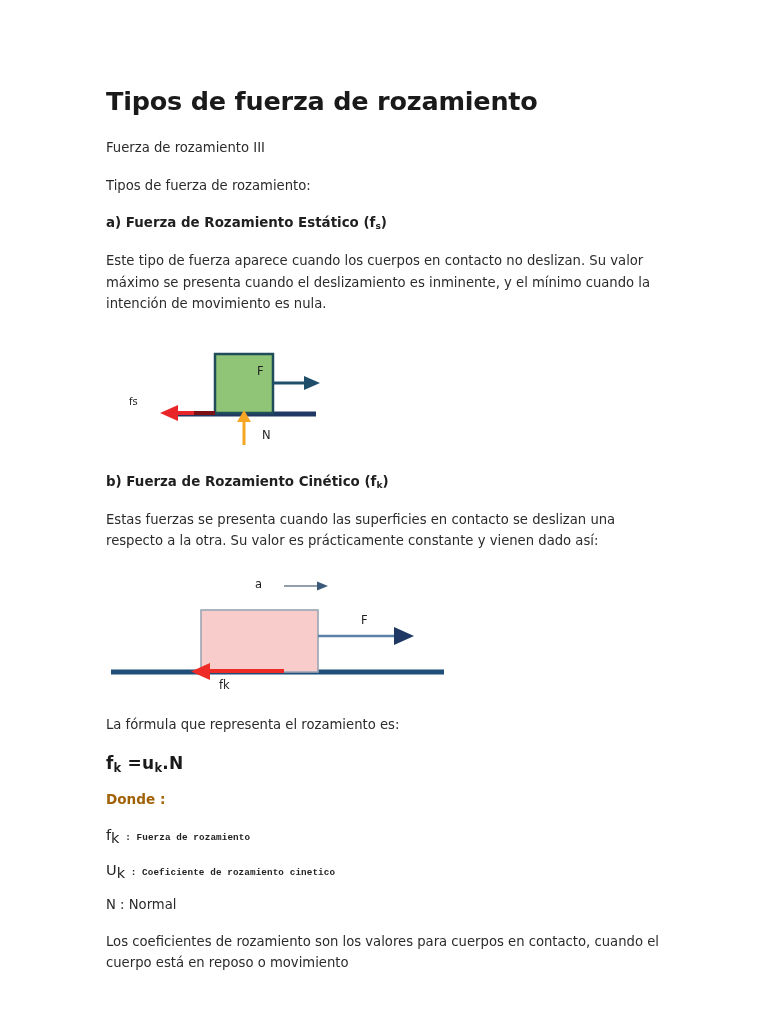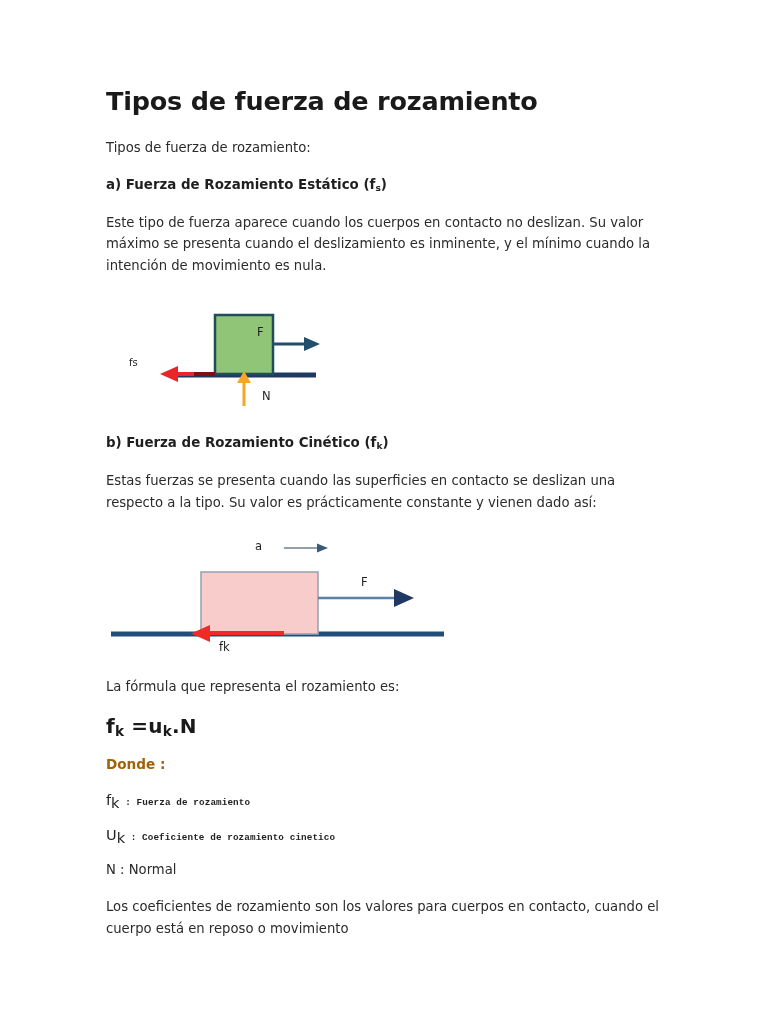--- a/index.html
+++ b/index.html
@@ -54,21 +54,21 @@
     line-height: 1.5;
   }
 
   sub {
     font-size: 0.68em;
     vertical-align: -0.22em;
     line-height: 0;
   }
 
   .formula {
-    font-size: 20px;
+    font-size: 17px;
     font-weight: bold;
     color: #1a1a1a;
     margin: 0 0 18px 0;
     letter-spacing: 0.2px;
   }
 
   .donde {
     font-size: 13.6px;
     font-weight: bold;
     color: #a16207;
@@ -120,20 +120,21 @@
   }
 </style>
 </head>
 <body>
 
 <div class="page">
   <div class="content">
 
     <h1 class="doc-title">Tipos de fuerza de rozamiento</h1>
 
+    <p class="body-text">Fuerza de rozamiento III</p>
 
     <p class="body-text">Tipos de fuerza de rozamiento:</p>
 
     <h3 class="sub-head"><span>a) Fuerza de Rozamiento Estático (f</span><sub>s</sub><span>)</span></h3>
 
     <p class="body-text">Este tipo de fuerza aparece cuando los cuerpos en contacto no deslizan. Su valor máximo se presenta cuando el deslizamiento es inminente, y el mínimo cuando la intención de movimiento es nula.</p>
 
     <div class="figure" id="figure-static">
       <svg width="330" height="118" viewBox="0 0 330 118" style="position:absolute;left:30px;top:0;">
 
@@ -152,21 +153,21 @@
         <polygon points="101,90 108,78 115,90" fill="#f5a623"></polygon>
       </svg>
 
       <span class="fig-label" style="left:151px; top:32px;">F</span>
       <span class="fig-label small" style="left:23px; top:64px;">fs</span>
       <span class="fig-label" style="left:156px; top:96px;">N</span>
     </div>
 
     <h3 class="sub-head"><span>b) Fuerza de Rozamiento Cinético (f</span><sub>k</sub><span>)</span></h3>
 
-    <p class="body-text">Estas fuerzas se presenta cuando las superficies en contacto se deslizan una respecto a la tipo. Su valor es prácticamente constante y vienen dado así:</p>
+    <p class="body-text">Estas fuerzas se presenta cuando las superficies en contacto se deslizan una respecto a la otra. Su valor es prácticamente constante y vienen dado así:</p>
 
     <div class="figure" id="figure-kinetic">
       <svg width="350" height="128" viewBox="0 0 350 128" style="position:absolute;left:0;top:0;">
 
         <line x1="178" y1="18" x2="212" y2="18" stroke="#6d7f92" stroke-width="1.6"></line>
         <polygon points="211,13.5 222,18 211,22.5" fill="#3b5a7a"></polygon>
 
         <line x1="5" y1="104" x2="338" y2="104" stroke="#1f4e79" stroke-width="5"></line>
 
         <rect x="95" y="42" width="117" height="62" fill="#f7ccca" stroke="#9aa6b4" stroke-width="1.6"></rect>

